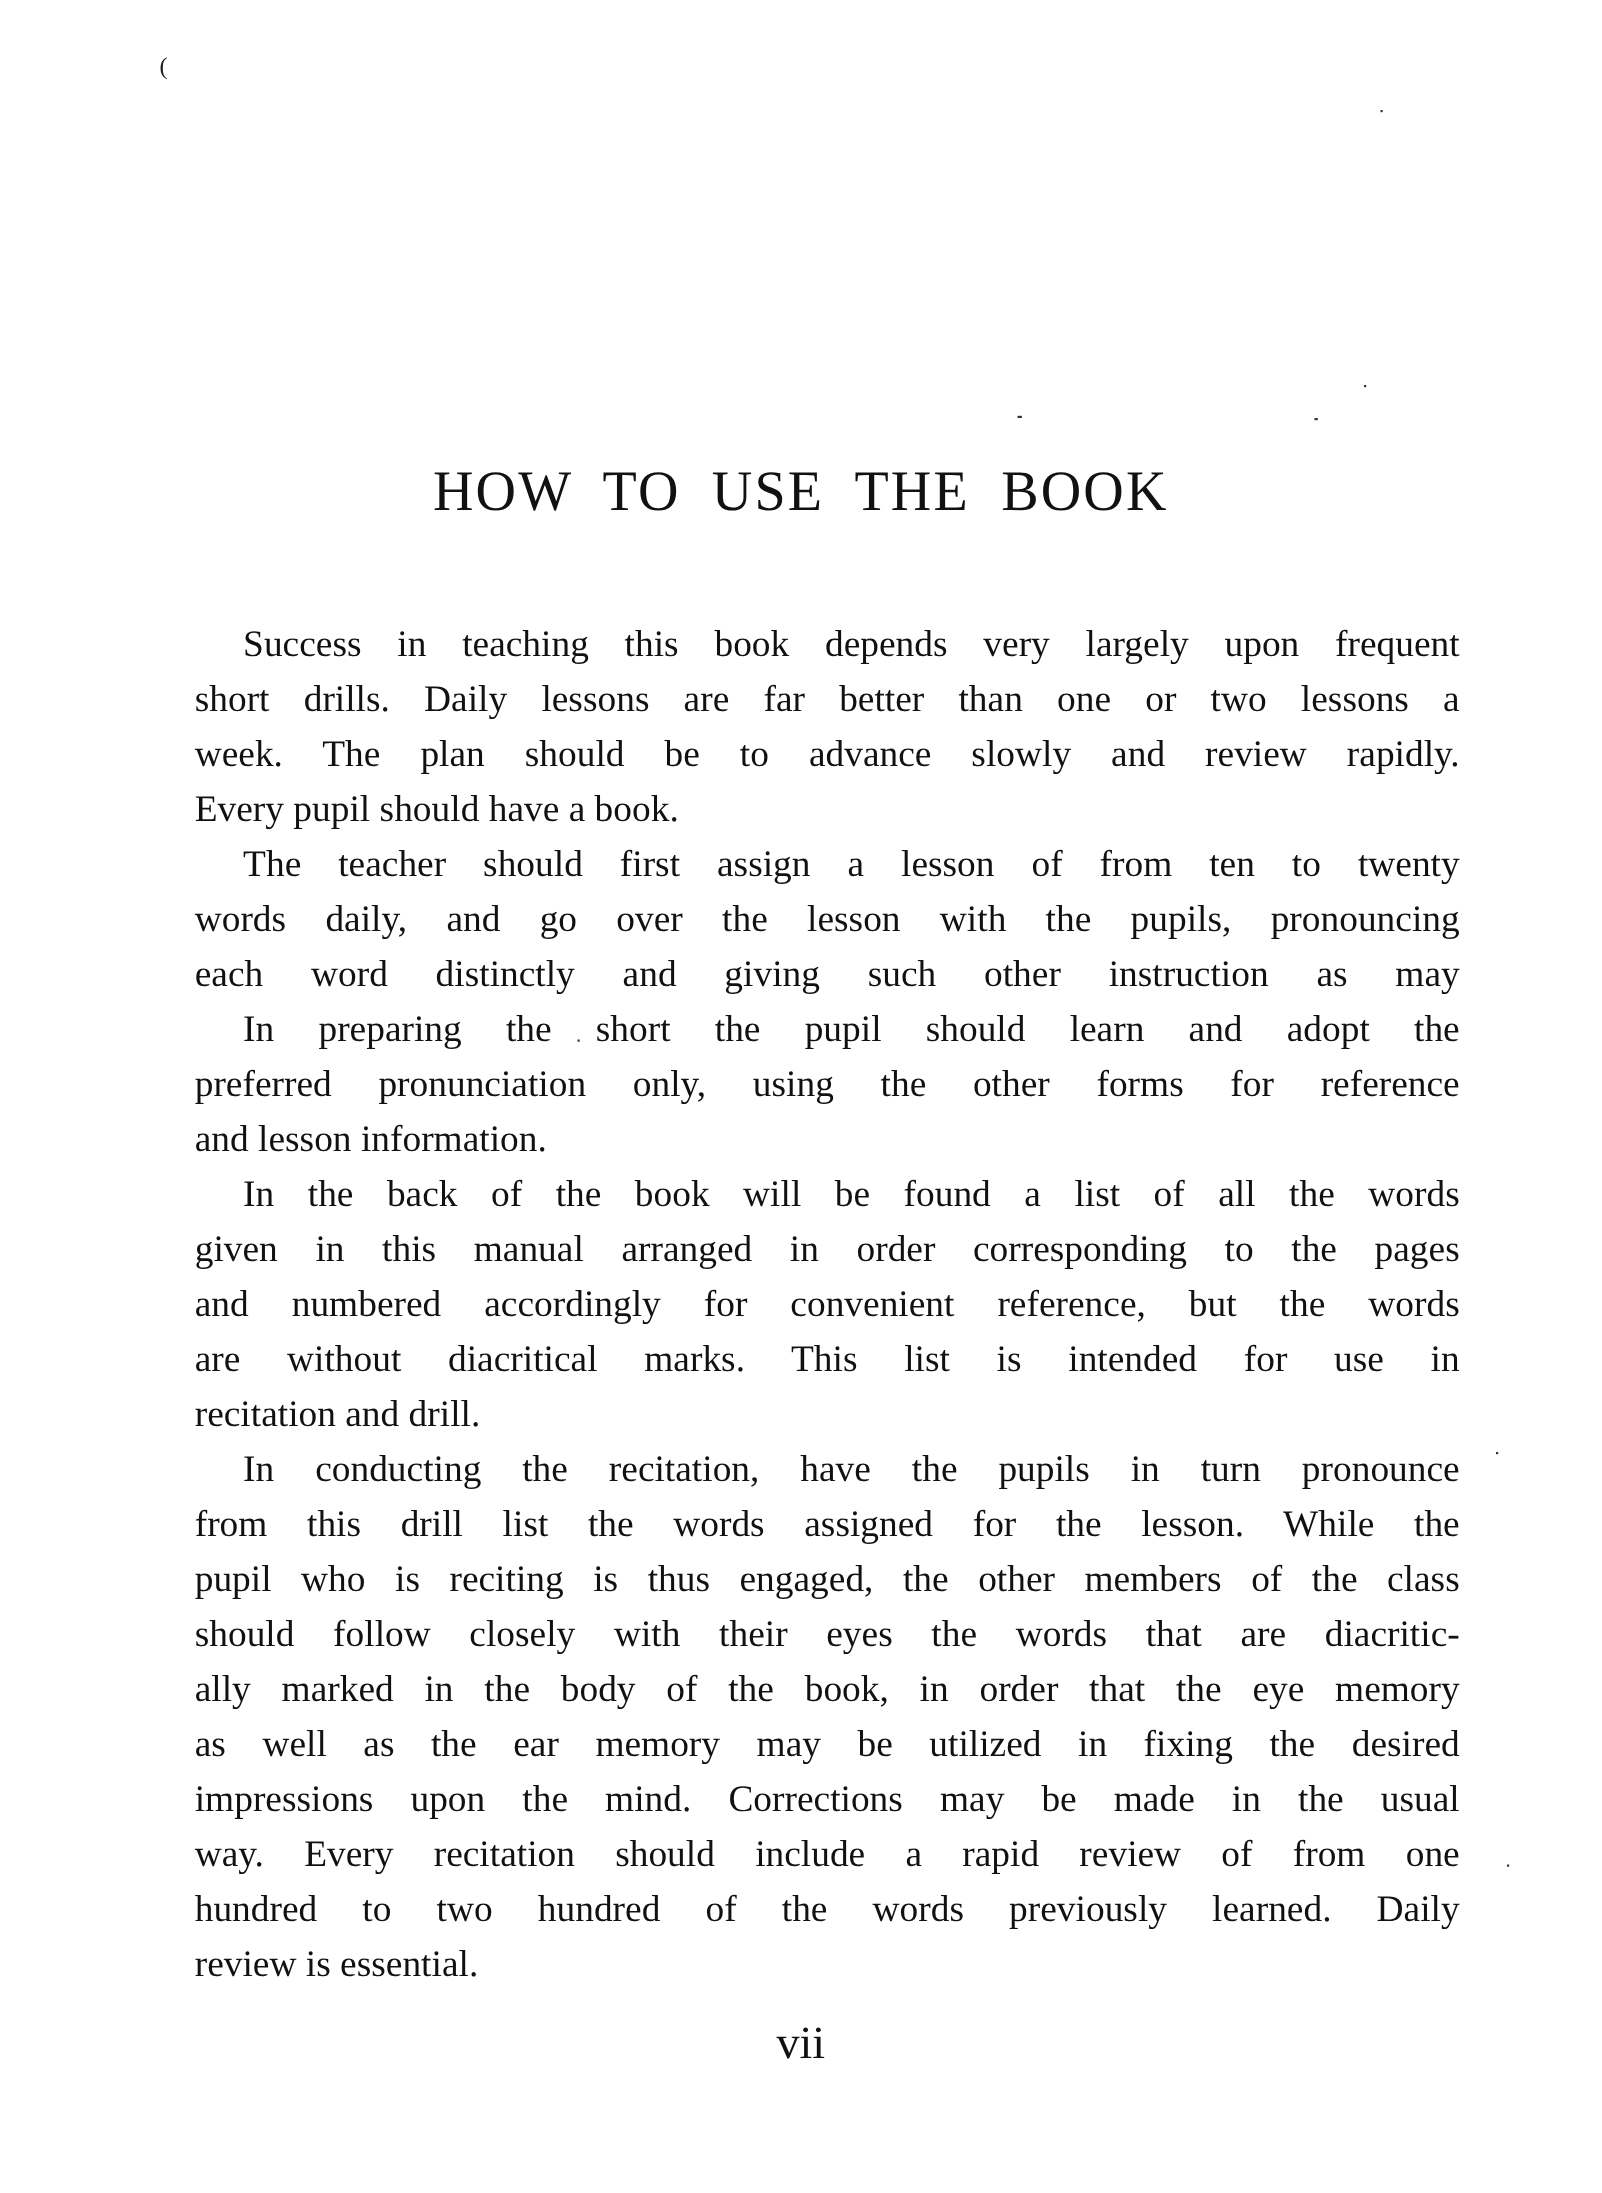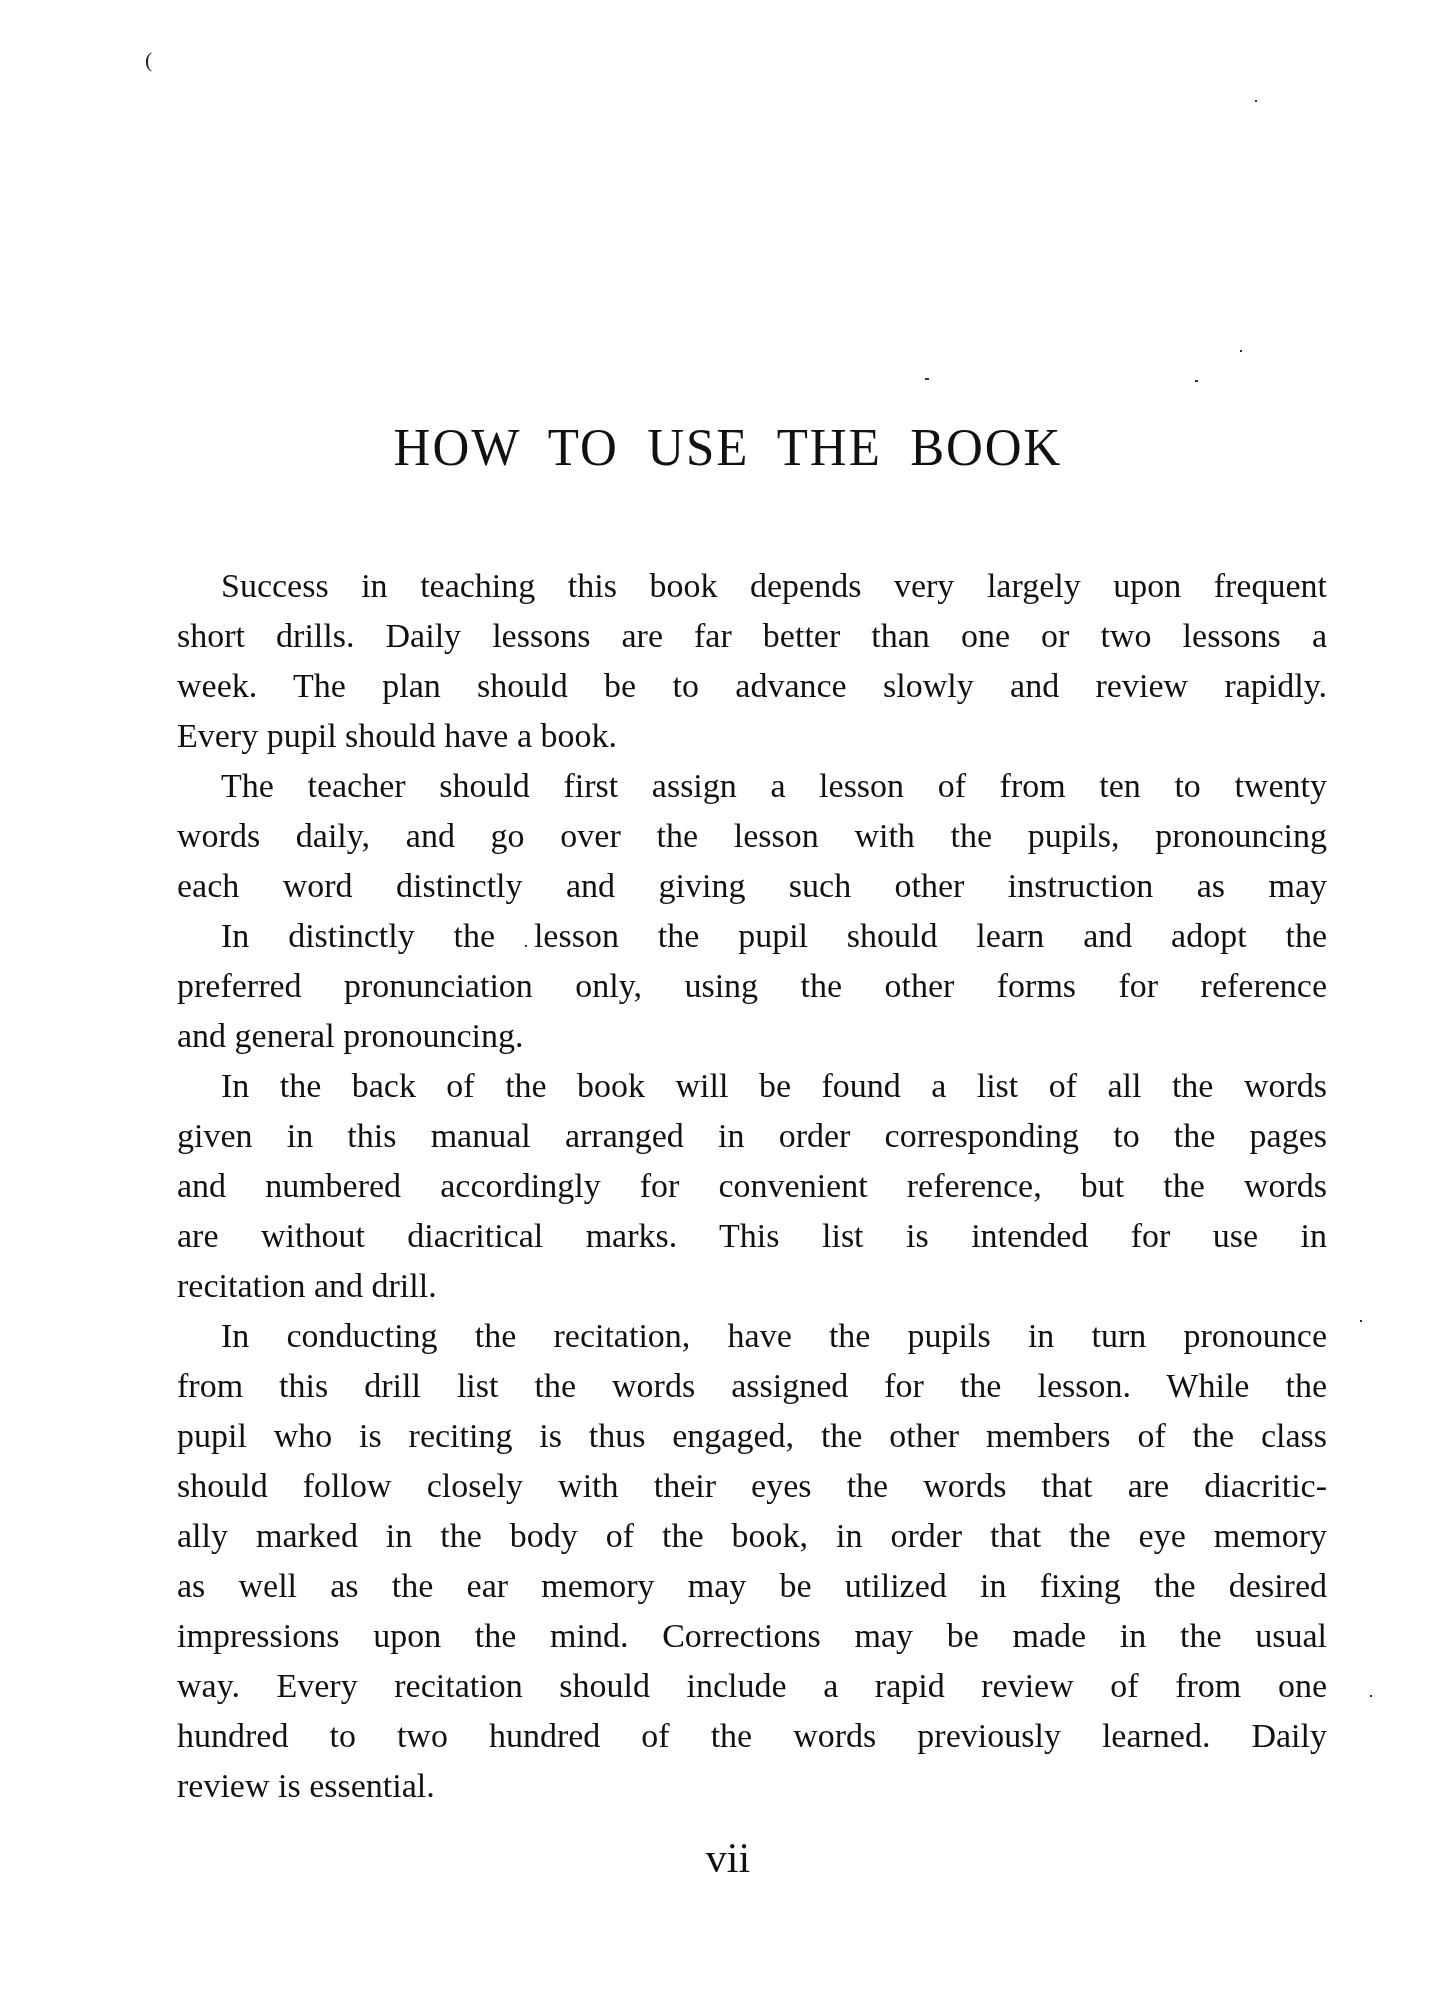--- a/index.html
+++ b/index.html
@@ -104,23 +104,23 @@
       <span class="line last">Every pupil should have a book.</span>
     </div>
 
     <div class="para">
       <span class="line first">The teacher should first assign a lesson of from ten to twenty</span>
       <span class="line">words daily, and go over the lesson with the pupils, pronouncing</span>
       <span class="line">each word distinctly and giving such other instruction as may</span>
     </div>
 
     <div class="para">
-      <span class="line first">In distinctly the lesson the pupil should learn and adopt the</span>
+      <span class="line first">In preparing the short the pupil should learn and adopt the</span>
       <span class="line">preferred pronunciation only, using the other forms for reference</span>
-      <span class="line last">and general pronouncing.</span>
+      <span class="line last">and lesson information.</span>
     </div>
 
     <div class="para">
       <span class="line first">In the back of the book will be found a list of all the words</span>
       <span class="line">given in this manual arranged in order corresponding to the pages</span>
       <span class="line">and numbered accordingly for convenient reference, but the words</span>
       <span class="line">are without diacritical marks.  This list is intended for use in</span>
       <span class="line last">recitation and drill.</span>
     </div>
 

